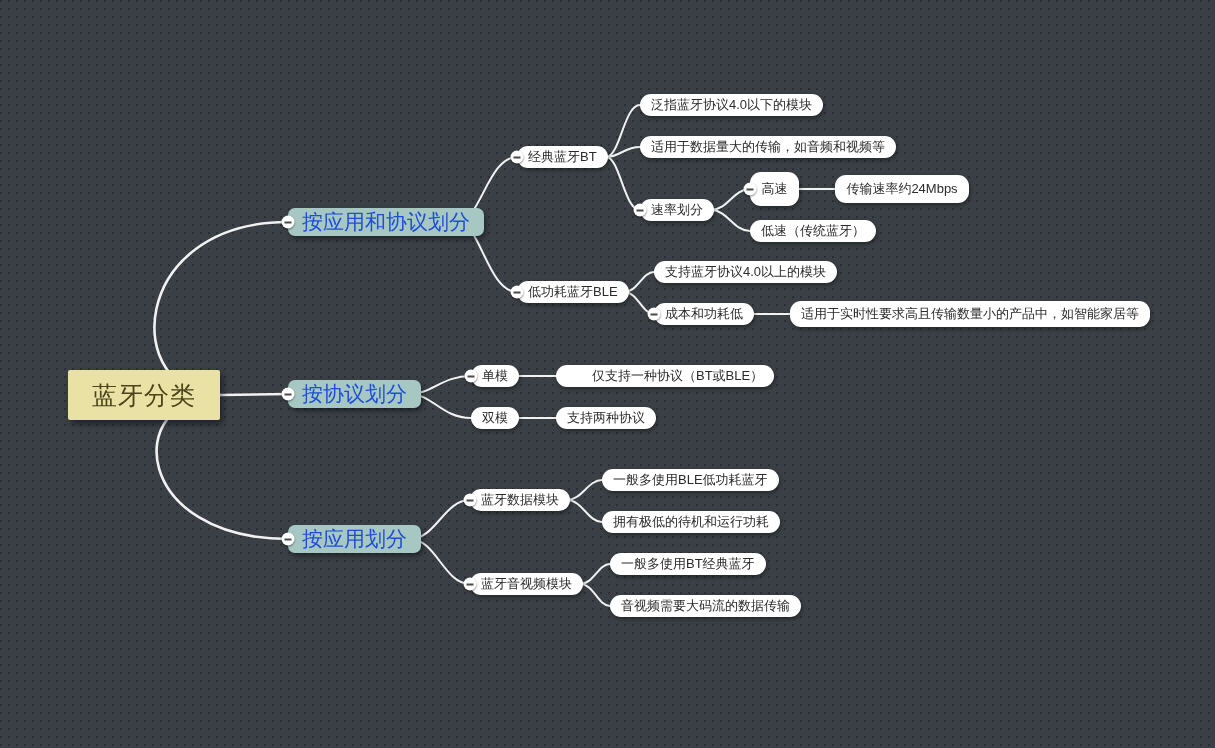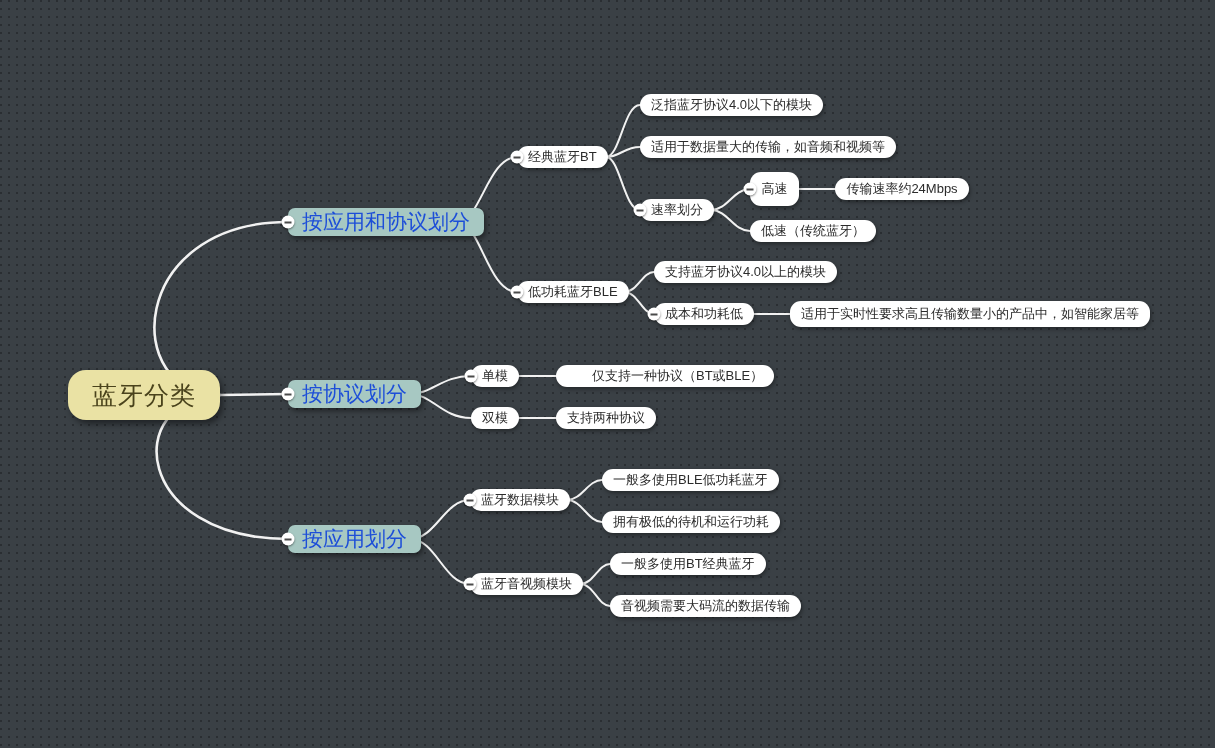--- a/index.html
+++ b/index.html
@@ -33,21 +33,21 @@
     white-space: nowrap;
     display: flex;
     align-items: center;
     justify-content: center;
     transform: translateY(-50%);
     cursor: default;
   }
   .node.root {
     background: #eae2a4;
     color: #4a431c;
-    border-radius: 18px;
+    border-radius: 2px;
     font-size: 25px;
     letter-spacing: 1px;
     padding: 16px 18px;
     height: 50px;
     box-shadow: 3px 4px 6px rgba(0,0,0,0.45);
   }
   .node.lvl1 {
     background: #a7c8c2;
     color: #1d4ed8;
     border-radius: 7px;
@@ -151,21 +151,21 @@
         <span>速率划分</span>
       </div>
       <div class="toggle" style="left: 640px; top: 210px;"></div>
       <div class="node lvl4" style="left: 750px; top: 189px; min-width: 49px; height: 34px;">
         <span>高速</span>
       </div>
       <div class="toggle" style="left: 750px; top: 189px;"></div>
       <div class="node lvl4" style="left: 750px; top: 231px; min-width: 118px; height: 22px;">
         <span>低速（传统蓝牙）</span>
       </div>
-      <div class="node lvl4" style="left: 835px; top: 189px; min-width: 134px; height: 22px;">
+      <div class="node lvl4" style="left: 835px; top: 189px; min-width: 134px; height: 28px;">
         <span>传输速率约24Mbps</span>
       </div>
       <div class="node lvl3" style="left: 654px; top: 272px; min-width: 174px; height: 22px;">
         <span>支持蓝牙协议4.0以上的模块</span>
       </div>
       <div class="node lvl3" style="left: 654px; top: 314px; min-width: 97px; height: 22px;">
         <span>成本和功耗低</span>
       </div>
       <div class="toggle" style="left: 654px; top: 314px;"></div>
       <div class="node lvl4" style="left: 790px; top: 314px; min-width: 340px; height: 26px;">

